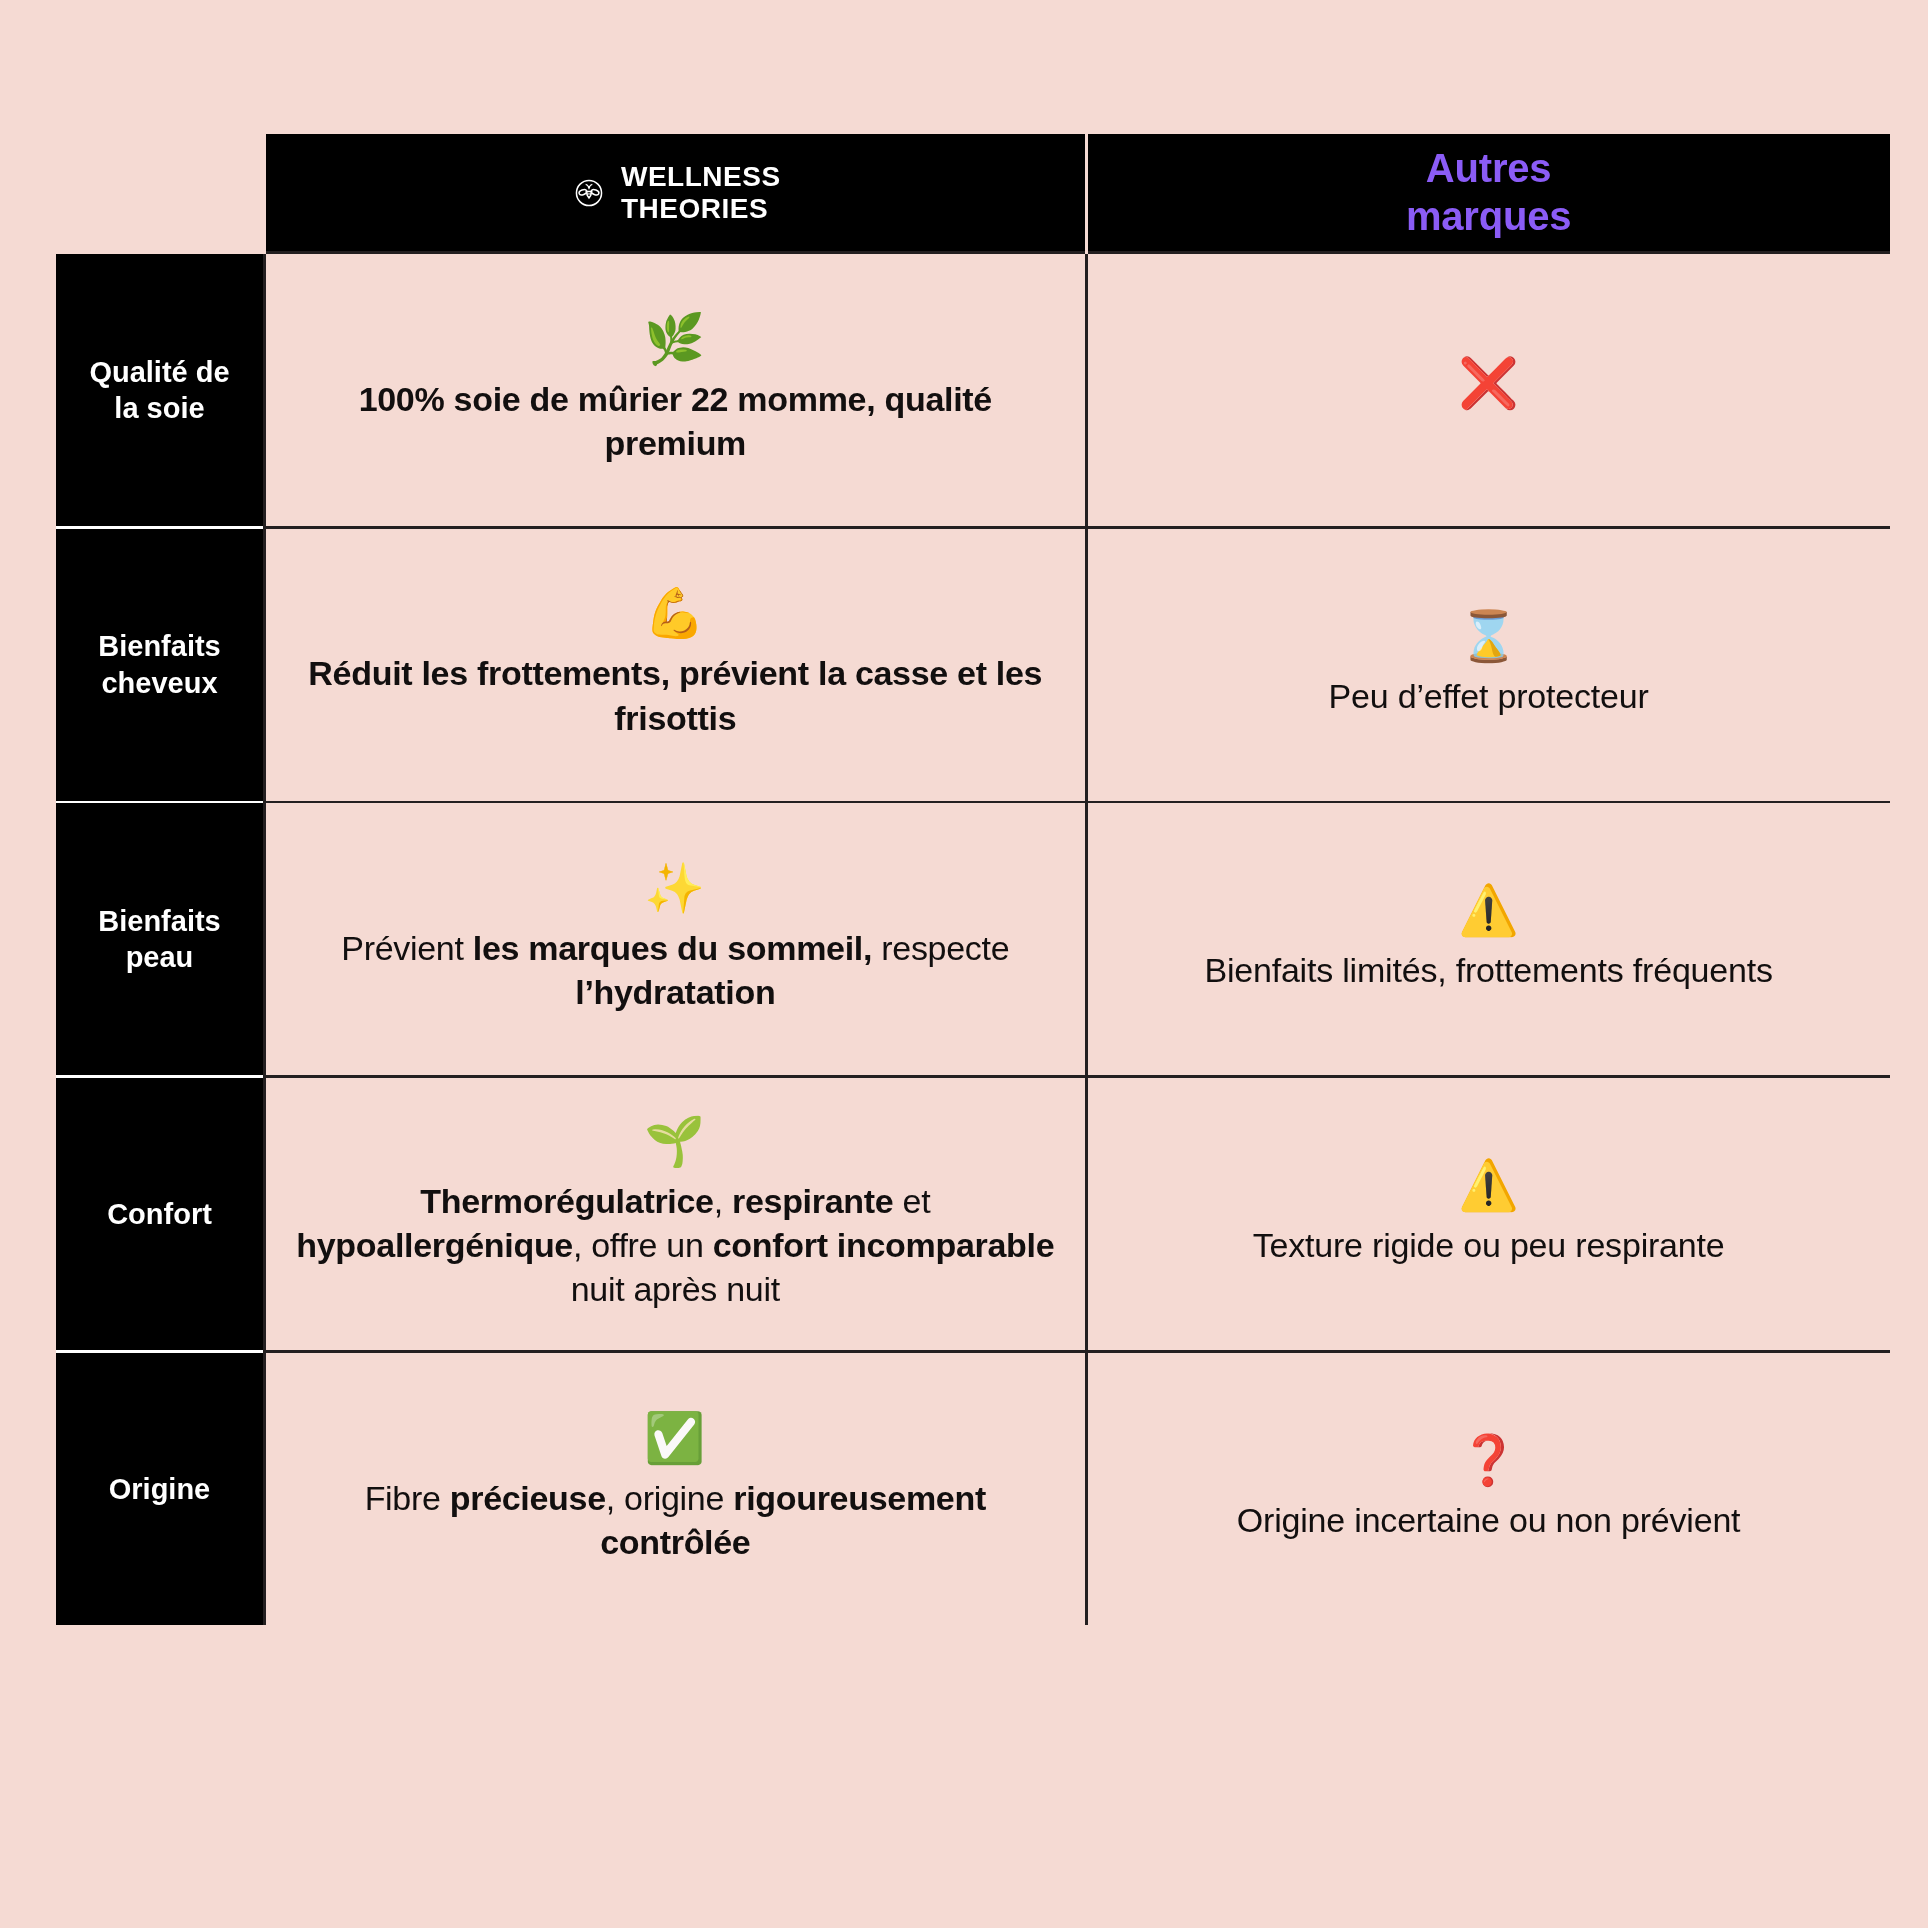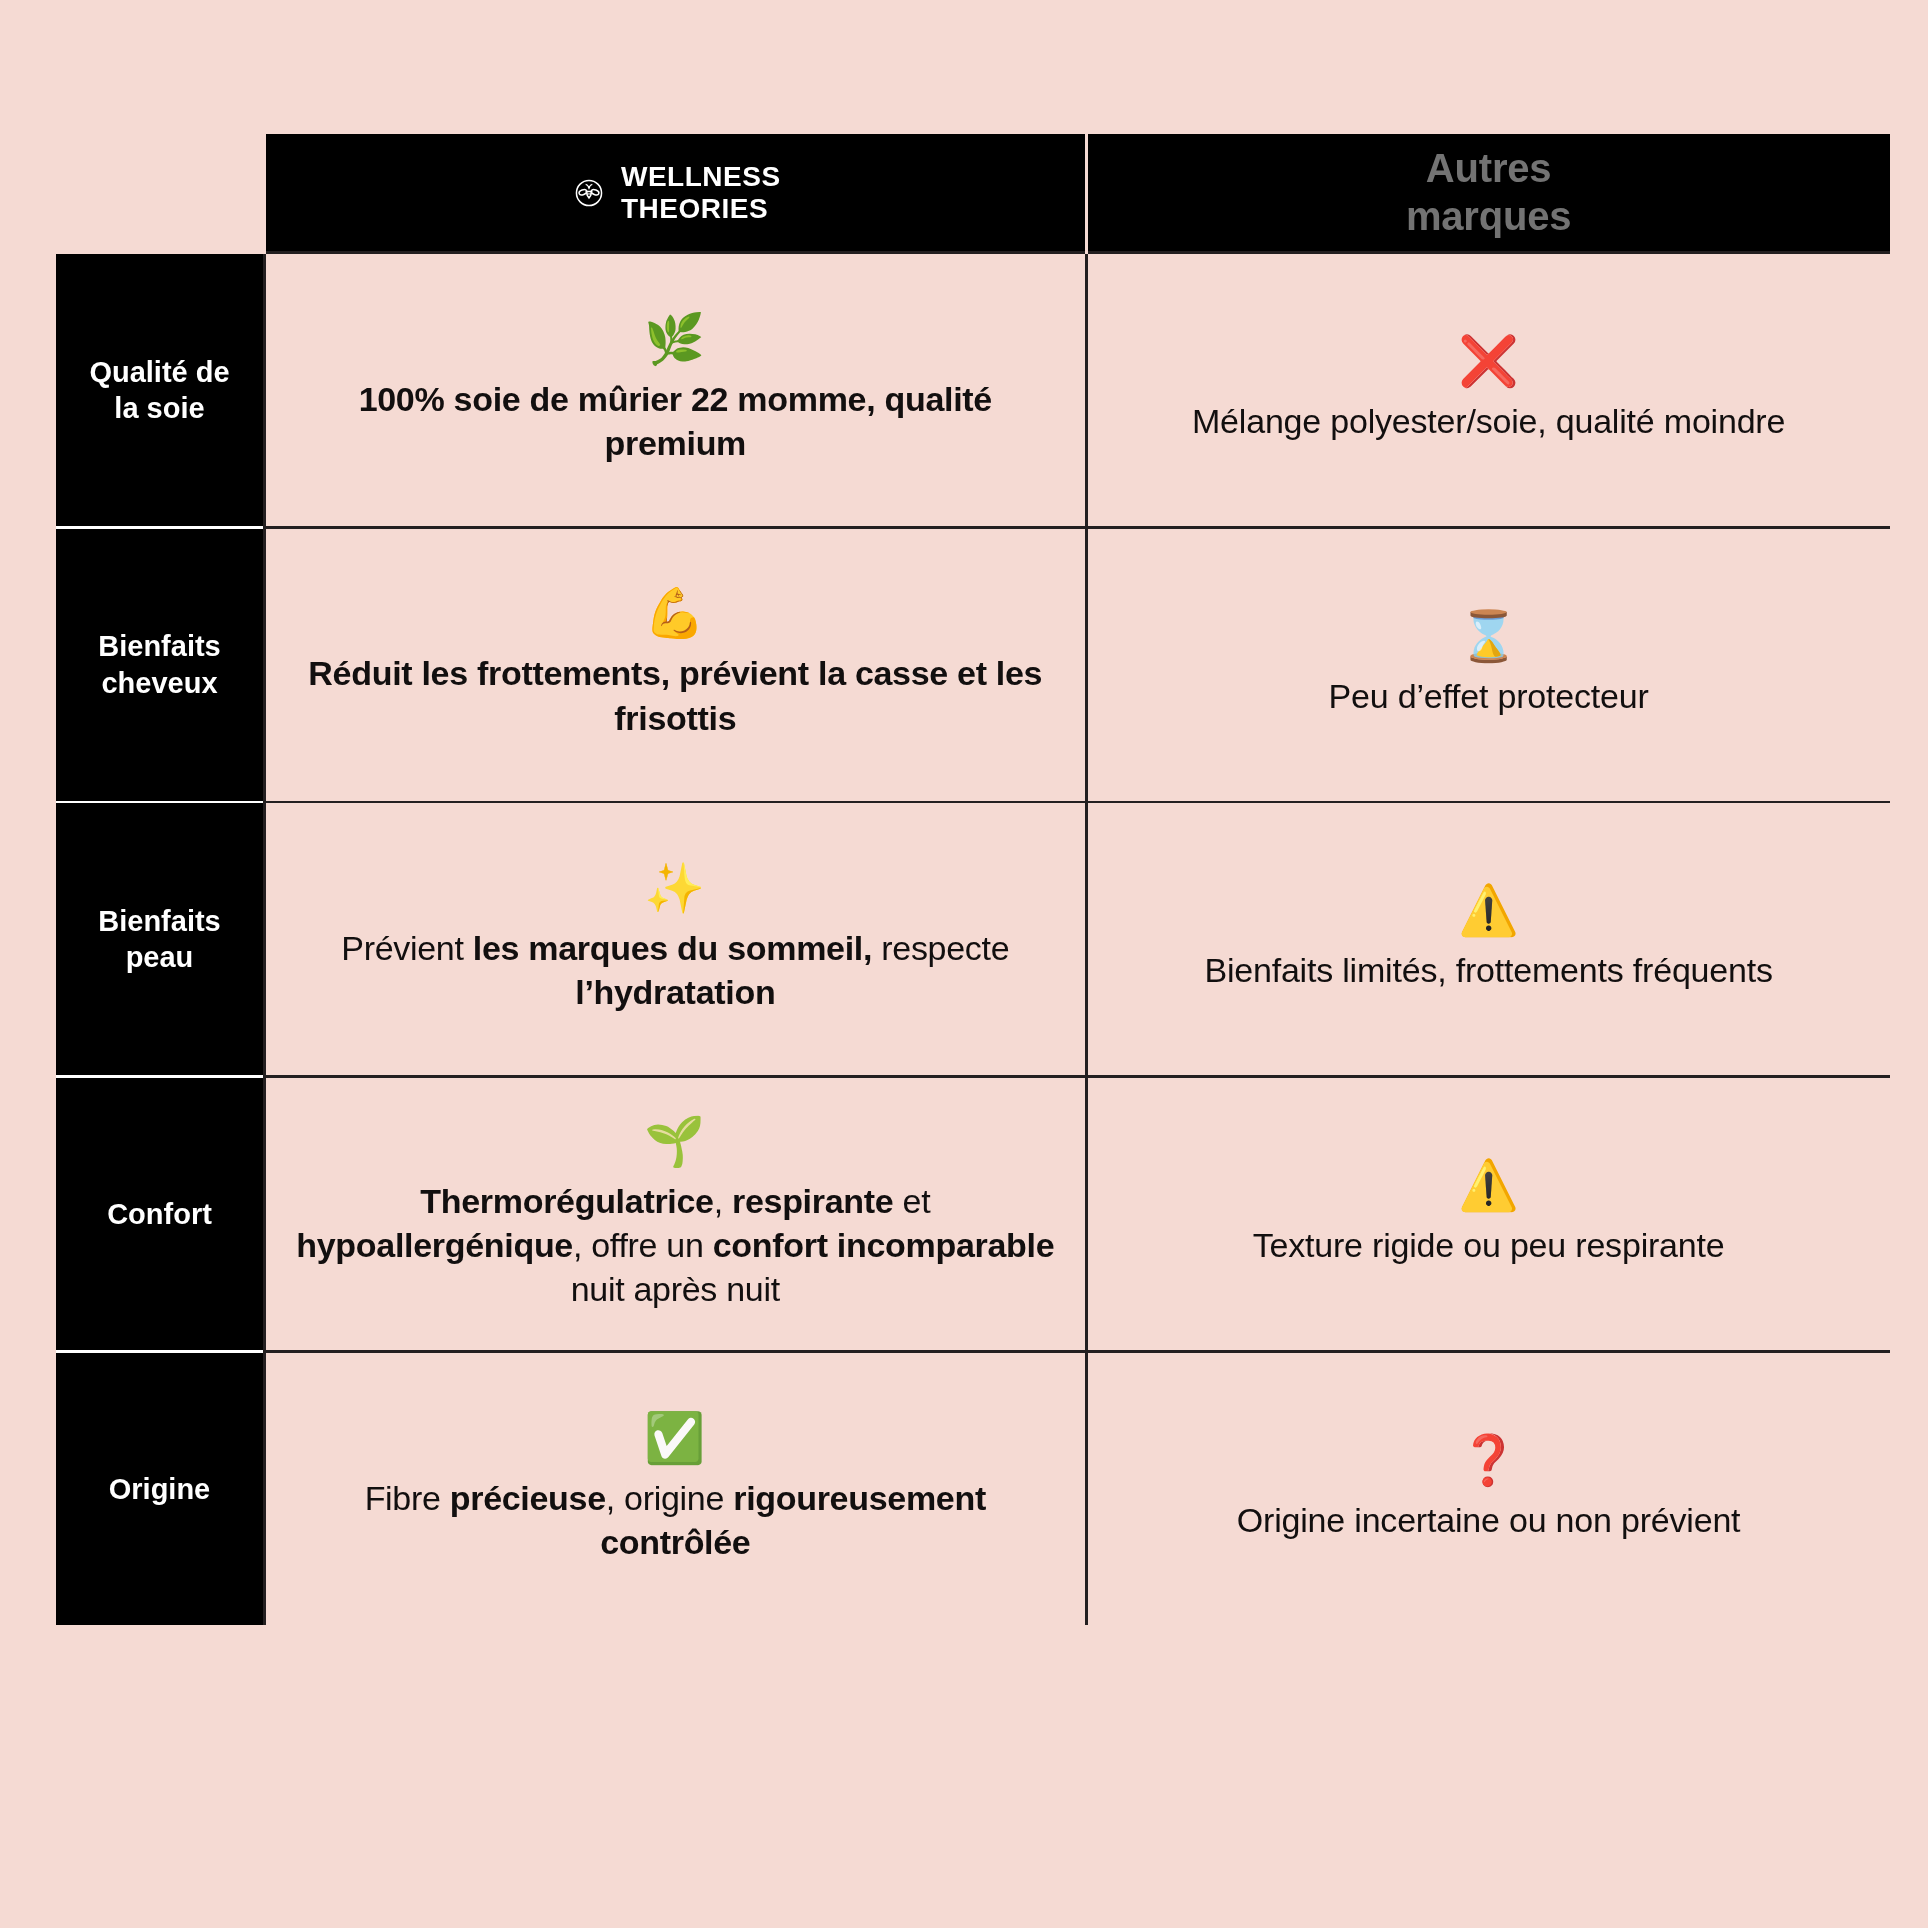--- a/index.html
+++ b/index.html
@@ -59,21 +59,21 @@
     color: #ffffff;
     font-weight: 700;
     font-size: 28px;
     line-height: 1.12;
     letter-spacing: 0.5px;
     text-align: left;
     white-space: pre-line;
   }
 
   .hdr-other {
-    color: #737373;
+    color: #8b5cf6;
     font-weight: 700;
     font-size: 40px;
     line-height: 1.18;
     white-space: pre-line;
     letter-spacing: -0.2px;
   }
 
   
   .rowlabel {
     background: #000000;
@@ -166,21 +166,20 @@
       <div class="rowlabel">Qualité de
 la soie</div>
       <div class="vgap-dark"></div>
       <div class="cell ours allbold">
         <div class="icon">🌿</div>
         <div class="body"><b>100% soie de mûrier 22 momme, qualité premium</b></div>
       </div>
       <div class="vgap-dark"></div>
       <div class="cell others">
         <div class="icon">❌</div>
-        <div class="body"><span>Mélange polyester/soie, qualité moindre</span></div>
       </div>
       <div class="hgap-white"></div>
       <div class="hgap-dark"></div>
       <div class="hgap-dark"></div>
       <div class="hgap-dark"></div>
       <div class="hgap-dark"></div>
       <div class="rowlabel">Bienfaits
 cheveux</div>
       <div class="vgap-dark"></div>
       <div class="cell ours allbold">

